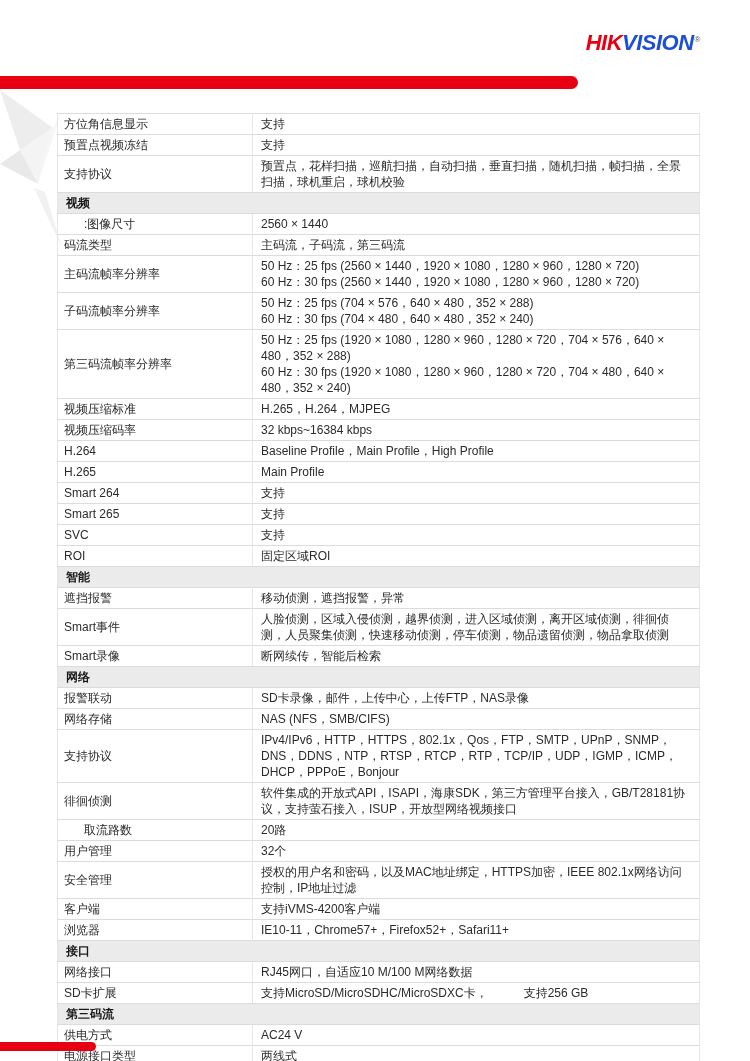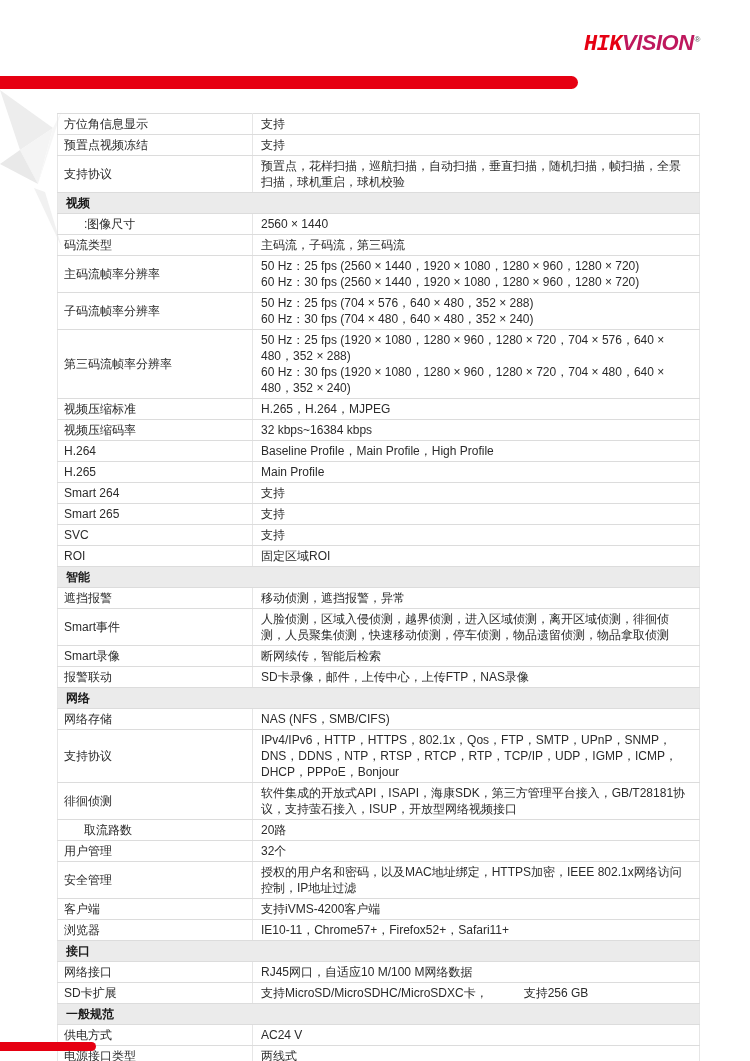--- a/index.html
+++ b/index.html
@@ -16,22 +16,22 @@
     width:578px;height:13px;
     background:#e60012;
     border-radius:0 7px 7px 0;
   }
   .logo{
     position:absolute;top:30px;right:50px;
     font-style:italic;font-weight:bold;
     font-size:22px;letter-spacing:-0.5px;
     white-space:nowrap;
   }
-  .logo .hik{color:#e60012;font-family:Liberation Mono, monospace;}
-  .logo .vision{color:#be185d;}
+  .logo .hik{color:#e60012;}
+  .logo .vision{color:#1d4ed8;}
   .logo .reg{
     font-style:normal;font-weight:normal;
     font-size:8px;color:#54565a;
     vertical-align:super;margin-left:1px;
   }
   
   .watermark{position:absolute;left:0;top:88px;pointer-events:none;}
   
   .spec-table{
     position:absolute;left:57px;top:113px;
@@ -164,27 +164,27 @@
         </tr>
         <tr>
           <td class="label">Smart事件</td>
           <td class="value">人脸侦测，区域入侵侦测，越界侦测，进入区域侦测，离开区域侦测，徘徊侦测，人员聚集侦测，快速移动侦测，停车侦测，物品遗留侦测，物品拿取侦测</td>
         </tr>
         <tr>
           <td class="label">Smart录像</td>
           <td class="value">断网续传，智能后检索</td>
         </tr>
         <tr>
+          <td colspan="2" class="section">网络</td>
+        </tr>
+        <tr>
           <td class="label">报警联动</td>
           <td class="value">SD卡录像，邮件，上传中心，上传FTP，NAS录像</td>
         </tr>
         <tr>
-          <td colspan="2" class="section">网络</td>
-        </tr>
-        <tr>
           <td class="label">网络存储</td>
           <td class="value">NAS (NFS，SMB/CIFS)</td>
         </tr>
         <tr>
           <td class="label">支持协议</td>
           <td class="value">IPv4/IPv6，HTTP，HTTPS，802.1x，Qos，FTP，SMTP，UPnP，SNMP，DNS，DDNS，NTP，RTSP，RTCP，RTP，TCP/IP，UDP，IGMP，ICMP，DHCP，PPPoE，Bonjour</td>
         </tr>
         <tr>
           <td class="label">徘徊侦测</td>
           <td class="value">软件集成的开放式API，ISAPI，海康SDK，第三方管理平台接入，GB/T28181协议，支持萤石接入，ISUP，开放型网络视频接口</td>
@@ -214,21 +214,21 @@
         </tr>
         <tr>
           <td class="label">网络接口</td>
           <td class="value">RJ45网口，自适应10 M/100 M网络数据</td>
         </tr>
         <tr>
           <td class="label">SD卡扩展</td>
           <td class="value">支持MicroSD/MicroSDHC/MicroSDXC卡，　　　支持256 GB</td>
         </tr>
         <tr>
-          <td colspan="2" class="section">一般规范</td>
+          <td colspan="2" class="section">第三码流</td>
         </tr>
         <tr>
           <td class="label">供电方式</td>
           <td class="value">AC24 V</td>
         </tr>
         <tr>
           <td class="label">电源接口类型</td>
           <td class="value">两线式</td>
         </tr>
       </tbody>

